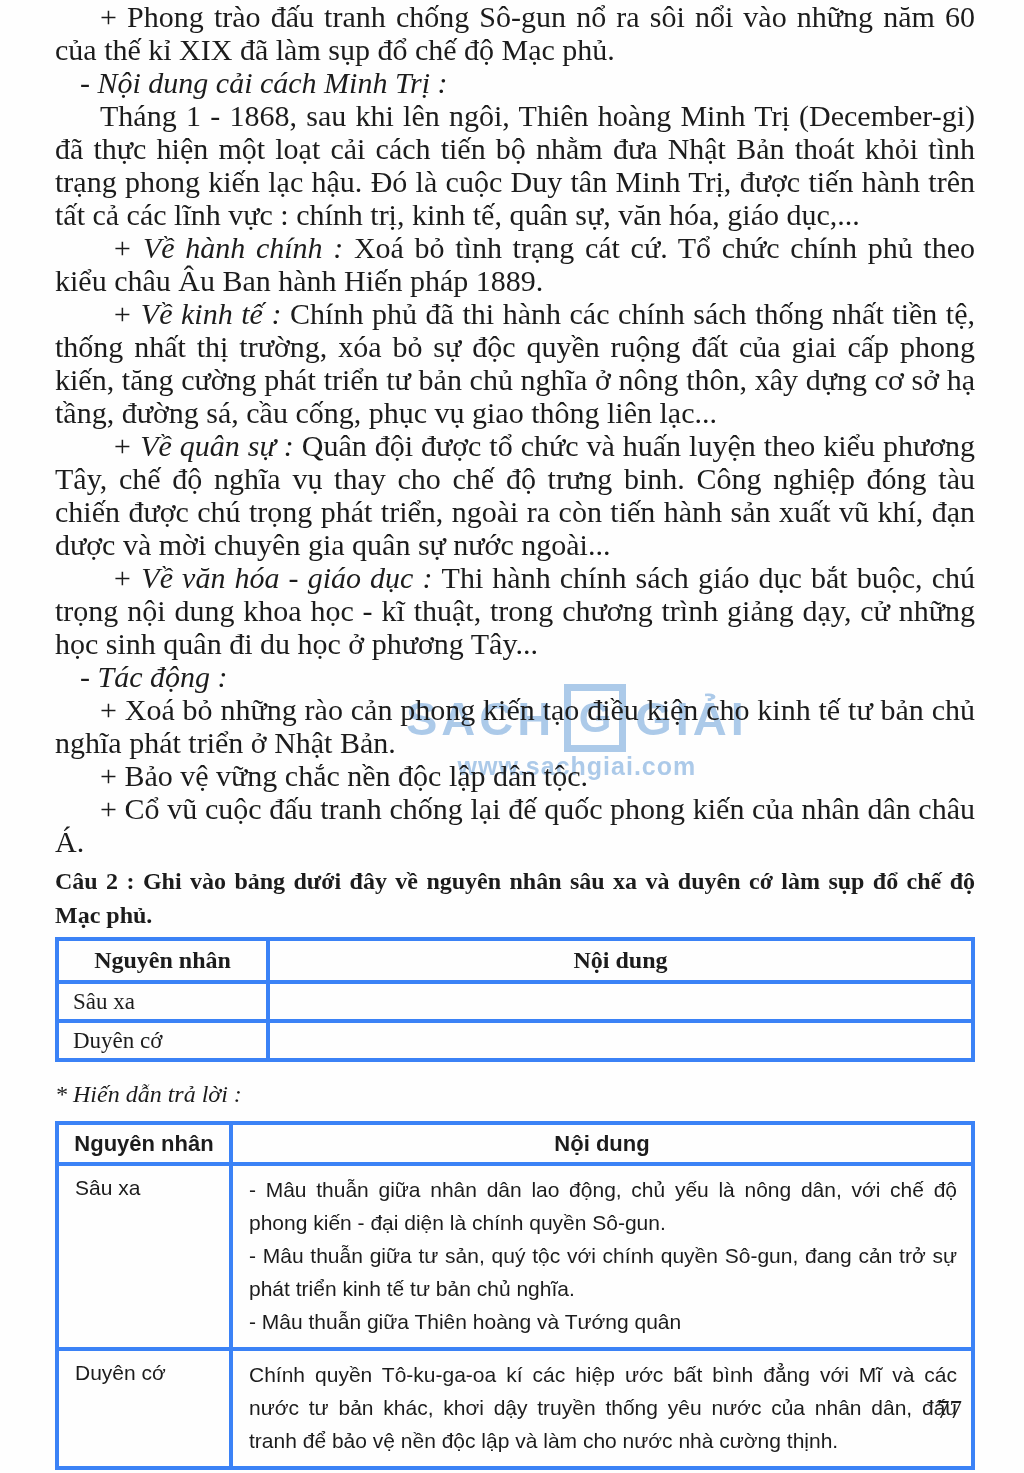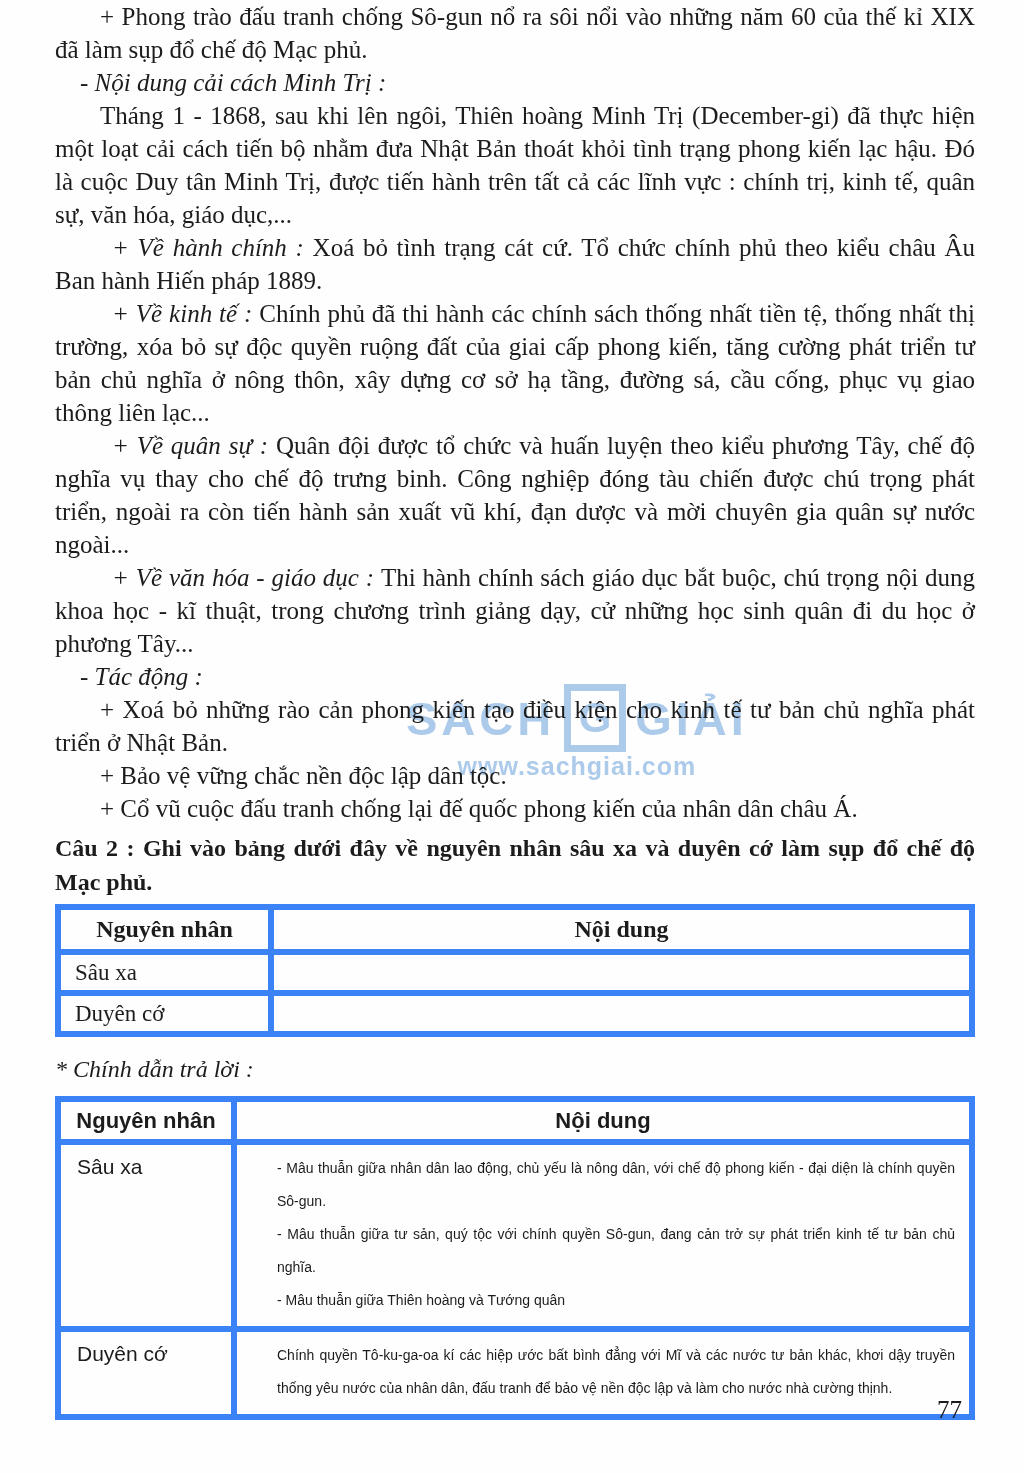--- a/index.html
+++ b/index.html
@@ -1,35 +1,35 @@
 <!DOCTYPE html>
 <html><head>
 <meta charset="utf-8">
 <style>
   html,body{margin:0;padding:0;background:#ffffff;}
   .page{position:relative;width:1024px;height:1473px;background:#fefefe;overflow:hidden;color:#1c1c1c;}
   .content{position:absolute;left:55px;top:0;width:920px;z-index:1;}
-  .content p{margin:0;font-family:"Liberation Serif",serif;font-size:25px;line-height:33px;text-align:justify;}
+  .content p{margin:0;font-family:"Liberation Serif",serif;font-size:30px;line-height:33px;text-align:justify;}
   .ind{text-indent:45px;}
   .ind-sm{text-indent:25px;}
   .it{font-style:italic;margin-left:12px;}
   .cau3{font-weight:bold;font-size:24px !important;line-height:34px !important;margin-top:6px !important;}
   .guide{font-style:italic;font-size:24px !important;margin-top:16px !important;}
   table{border-collapse:collapse;width:100%;}
-  .tbl td,.tbl th{border:6px solid #3b82f6;}
+  .tbl td,.tbl th{border:4px solid #3b82f6;}
   .tbl1{margin-top:5px;font-family:"Liberation Serif",serif;}
   .tbl1 th{height:37px;font-size:24px;font-weight:bold;text-align:center;}
   .tbl1 td{height:35px;font-size:23px;text-align:left;padding:0 0 0 14px;}
   .tbl1 .col-label{width:205px;}
   .tbl2{margin-top:10px;font-family:"Liberation Sans",sans-serif;}
   .tbl2 th{height:35px;font-size:22px;font-weight:bold;text-align:center;}
   .tbl2 .col-label{width:168px;}
   .tbl2 td.label{vertical-align:top;padding:10px 6px 0 16px;font-size:21px;}
   .tbl2 td.body{vertical-align:top;padding:7px 14px 9px 16px;}
-  .tbl2 td.body div{font-size:14px;line-height:33px;text-align:justify;margin-left:24px;}
+  .tbl2 td.body div{font-size:21px;line-height:33px;text-align:justify;}
   .wm{position:absolute;left:406px;top:684px;z-index:0;color:#a6c6e8;font-family:"Liberation Sans",sans-serif;font-weight:bold;opacity:0.92;}
   .wm-row{display:flex;align-items:center;gap:9px;font-size:47px;letter-spacing:4px;}
   .wm-logo{width:62px;height:68px;border:7px solid #a6c6e8;box-sizing:border-box;display:flex;align-items:center;justify-content:center;font-size:42px;letter-spacing:0;background:rgba(255,255,255,0.25);}
   .wm-url{font-size:25px;letter-spacing:1px;text-align:center;}
   .pageno{position:absolute;right:62px;top:1396px;font-family:"Liberation Serif",serif;font-size:25px;z-index:1;}
 </style>
 </head>
 <body>
 
 <div class="page">
@@ -72,21 +72,21 @@
         <td>Sâu xa</td>
         <td></td>
       </tr>
       <tr>
         <td>Duyên cớ</td>
         <td></td>
       </tr>
     </tbody>
       </table>
 
-    <p class="guide">* Chính dẫn trả lời :</p>
+    <p class="guide">* Hiến dẫn trả lời :</p>
 
     <table class="tbl tbl2">
       <tbody>
           <tr>
         <th class="col-label">Nguyên nhân</th>
         <th>Nội dung</th>
       </tr>
       <tr>
         <td class="label">Sâu xa</td>
         <td class="body">

